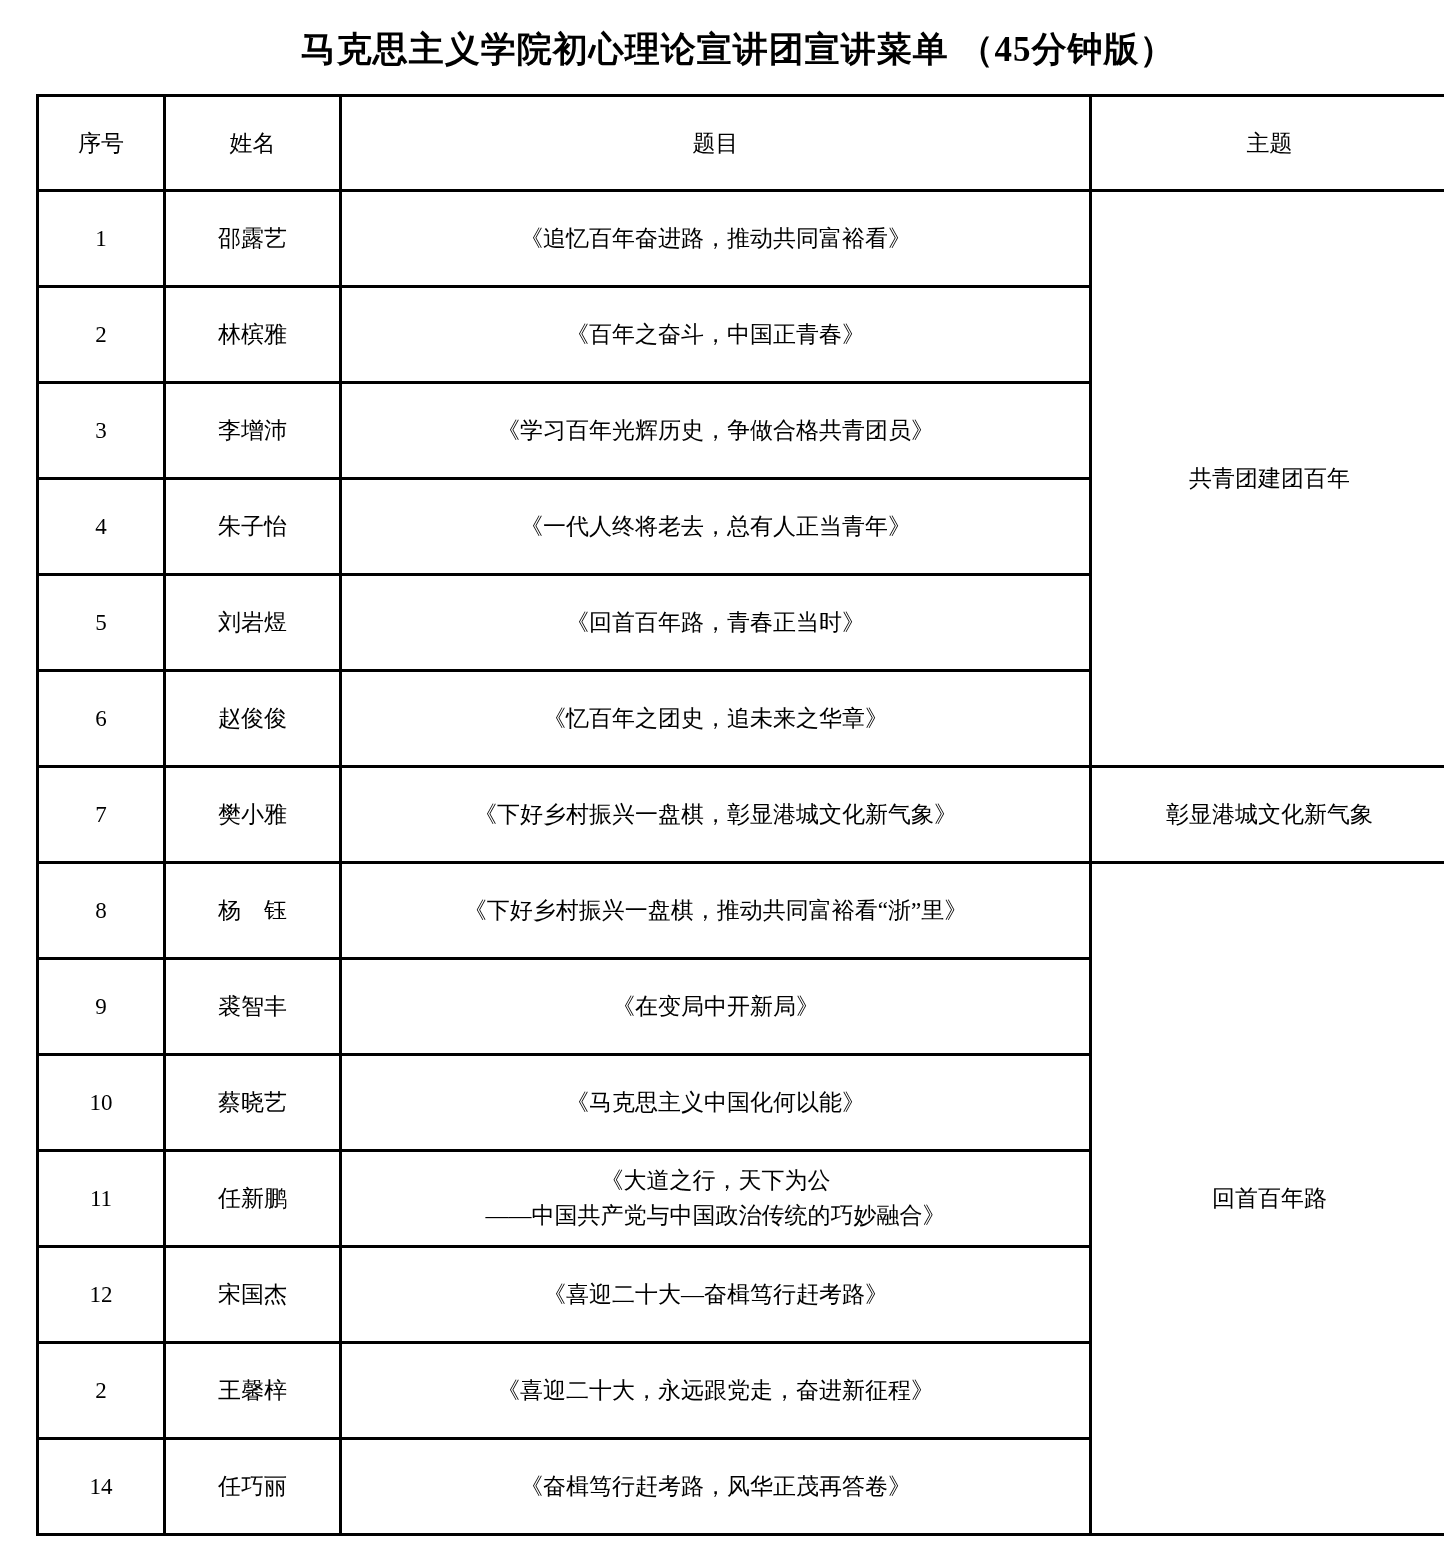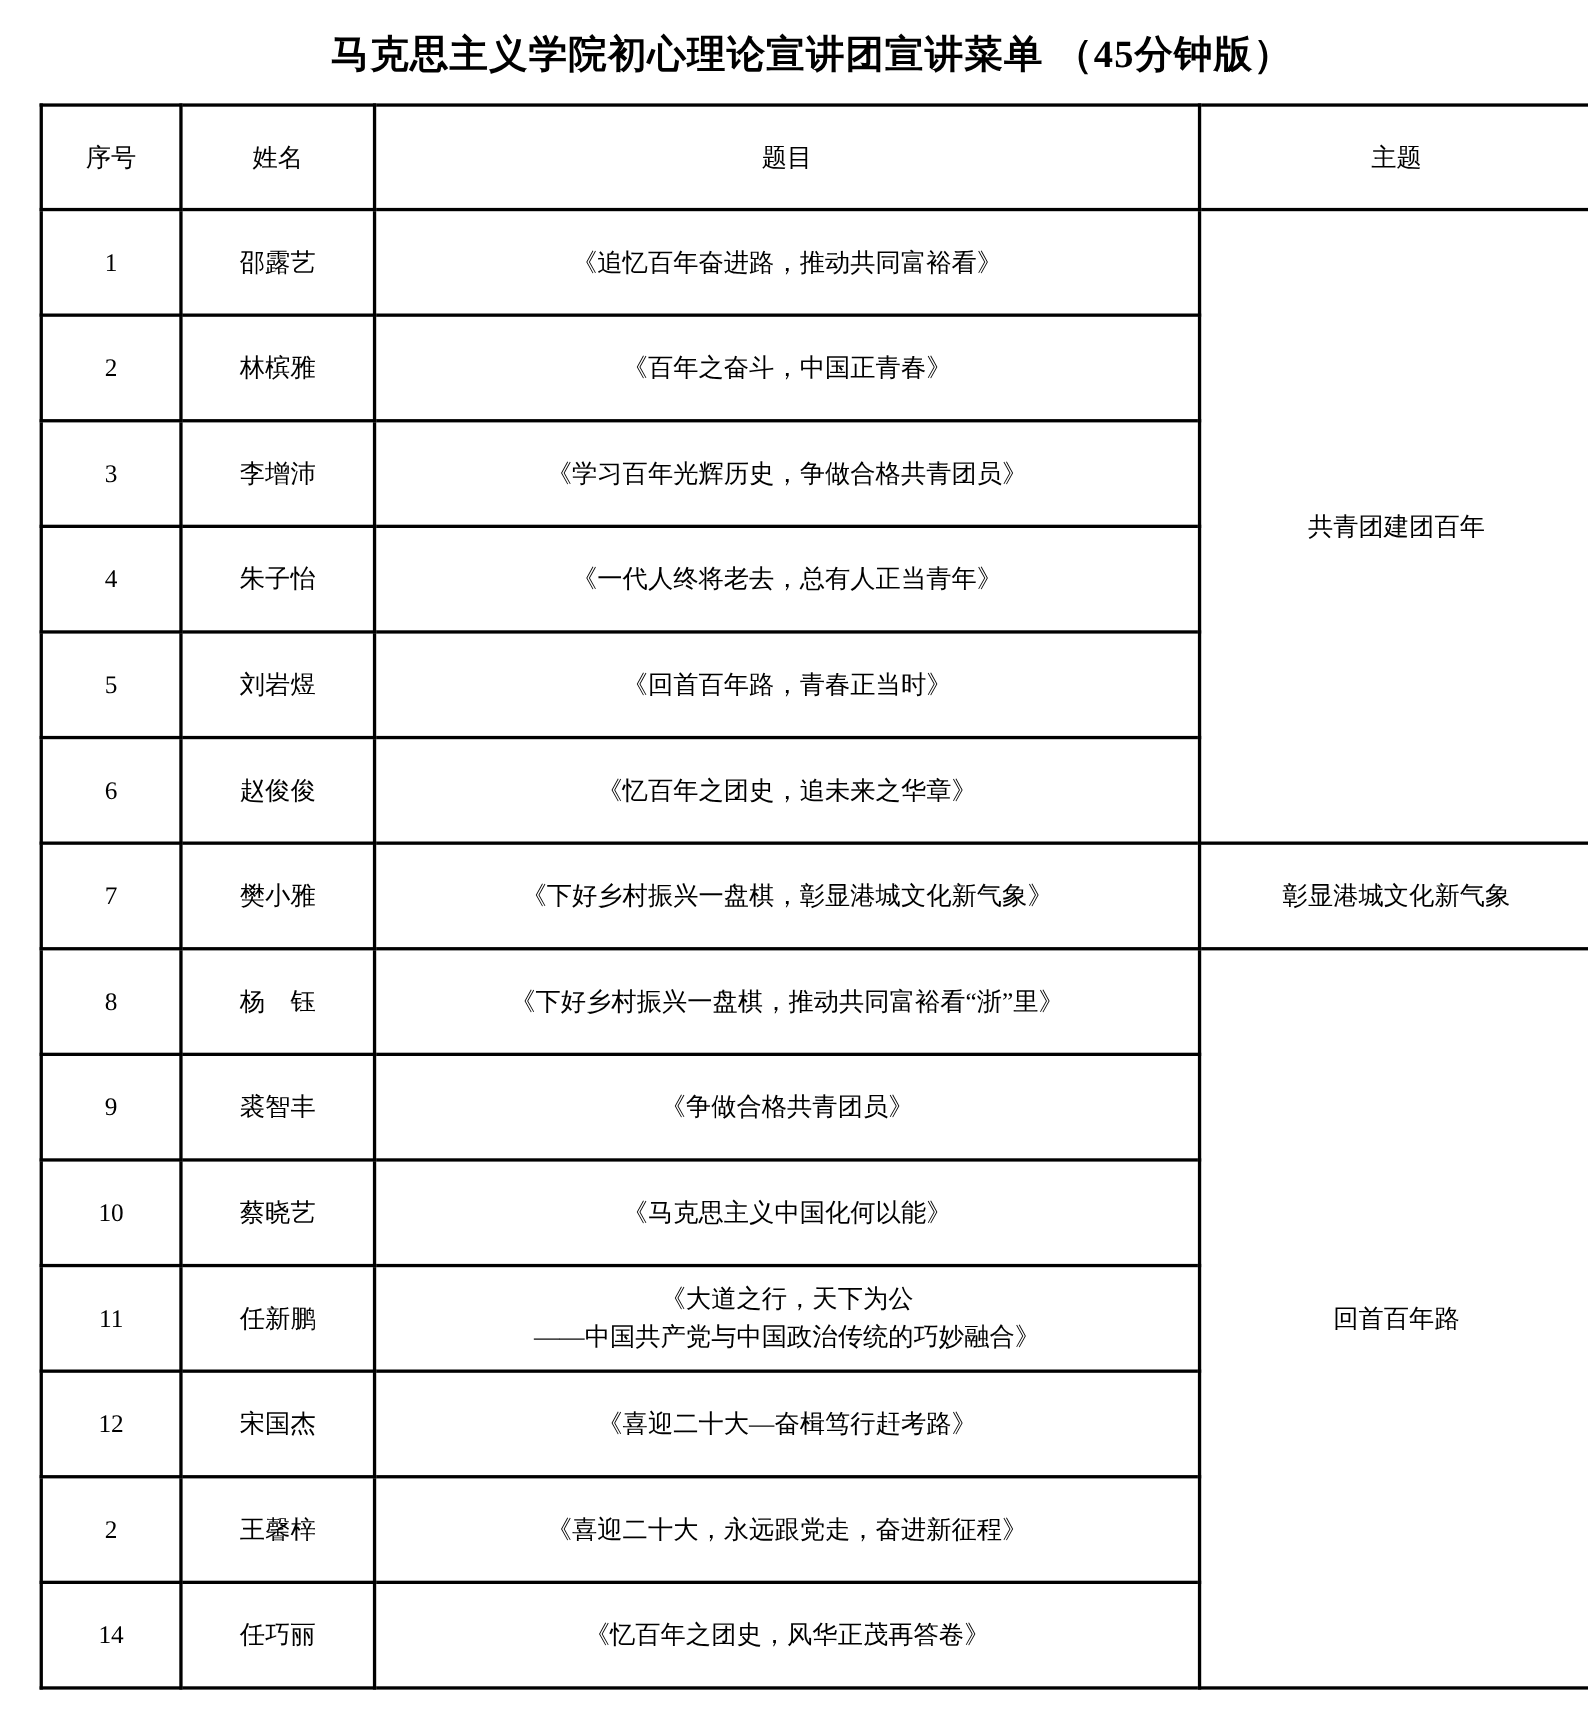--- a/index.html
+++ b/index.html
@@ -109,21 +109,21 @@
 
       <tr class="data-row">
         <td>8</td>
         <td>杨　钰</td>
         <td class="title-cell">《下好乡村振兴一盘棋，推动共同富裕看“浙”里》</td>
         <td class="theme-cell" rowspan="7">回首百年路</td>
       </tr>
       <tr class="data-row">
         <td>9</td>
         <td>裘智丰</td>
-        <td class="title-cell">《争做合格共青团员》</td>
+        <td class="title-cell">《在变局中开新局》</td>
       </tr>
       <tr class="data-row">
         <td>10</td>
         <td>蔡晓艺</td>
         <td class="title-cell">《马克思主义中国化何以能》</td>
       </tr>
       <tr class="data-row">
         <td>11</td>
         <td>任新鹏</td>
         <td class="title-cell">《大道之行，天下为公
@@ -135,18 +135,18 @@
         <td class="title-cell">《喜迎二十大—奋楫笃行赶考路》</td>
       </tr>
       <tr class="data-row">
         <td>2</td>
         <td>王馨梓</td>
         <td class="title-cell">《喜迎二十大，永远跟党走，奋进新征程》</td>
       </tr>
       <tr class="data-row">
         <td>14</td>
         <td>任巧丽</td>
-        <td class="title-cell">《忆百年之团史，风华正茂再答卷》</td>
+        <td class="title-cell">《奋楫笃行赶考路，风华正茂再答卷》</td>
       </tr>
     </tbody>
   </table>
 
 </div>
 
 </body></html>

